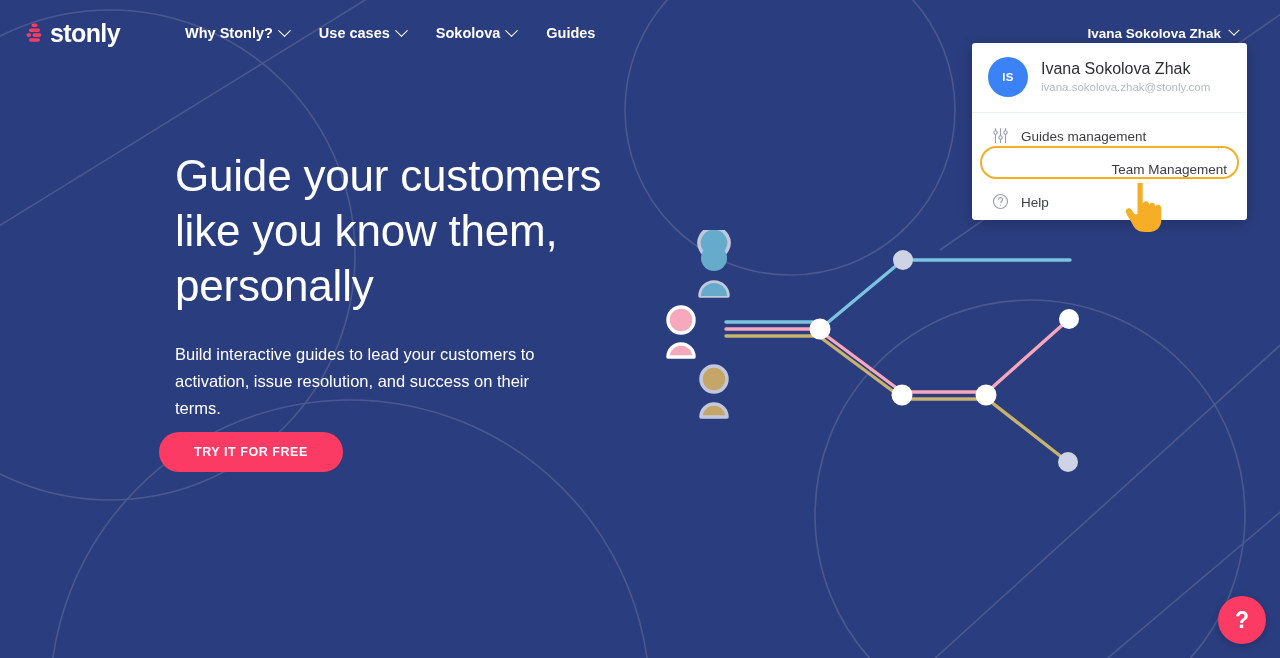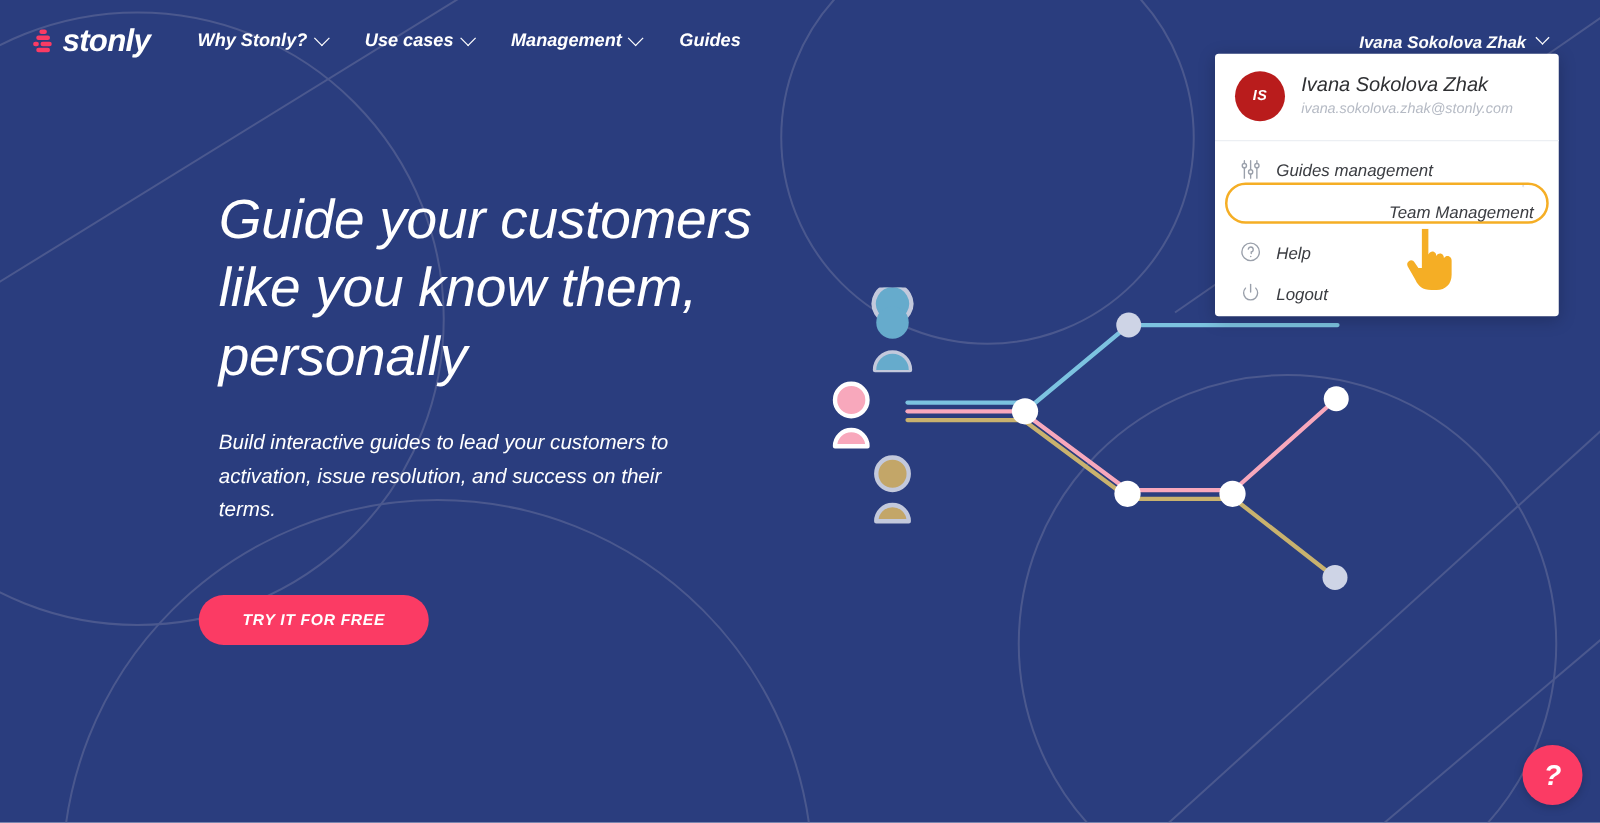--- a/index.html
+++ b/index.html
@@ -7,21 +7,20 @@
     margin: 0; padding: 0;
     width: 1280px; height: 658px;
     overflow: hidden;
     font-family: "Liberation Sans", sans-serif;
   }
   #page {
     position: relative;
     width: 1280px; height: 658px;
     background: #2a3d7e;
     overflow: hidden;
-    font-style: italic;
   }
 
   
   #bg-deco {
     position: absolute; inset: 0;
     width: 1280px; height: 658px;
     pointer-events: none;
   }
 
   
@@ -37,21 +36,21 @@
     margin-right: 38px;
   }
   .logo-mark { width: 17px; height: 21px; display: block; }
   .logo-text {
     color: #ffffff;
     font-size: 25px;
     font-weight: 700;
     letter-spacing: -0.6px;
     line-height: 1;
   }
-  .nav-links { display: flex; align-items: center; gap: 30px; }
+  .nav-links { display: flex; align-items: center; gap: 30px; margin-left: 27px; }
   .nav-link {
     display: flex; align-items: center; gap: 7px;
     color: #ffffff;
     font-size: 14.5px;
     font-weight: 700;
     cursor: pointer;
     white-space: nowrap;
   }
   .caret {
     display: inline-block;
@@ -97,21 +96,21 @@
     color: #ffffff;
     font-size: 16.5px;
     line-height: 27px;
     font-weight: 400;
     margin: 16px;
     max-width: 370px;
     white-space: pre-line;
   }
   #hero-ctas {
     position: absolute;
-    left: 159px; top: 476px;
+    left: 159px; top: 432px;
     display: flex; align-items: center; gap: 23px;
     z-index: 10;
     justify-content: space-between;
   }
   .btn {
     height: 40px;
     display: inline-flex; align-items: center; justify-content: center;
     border-radius: 22px;
     font-size: 12.5px;
     font-weight: 700;
@@ -152,21 +151,21 @@
     padding-bottom: 8px;
   }
   #dropdown-header {
     display: flex; align-items: center; gap: 13px;
     padding: 14px 16px 15px 16px;
     border-bottom: 1px solid #eceff3;
   }
   #dd-avatar {
     width: 40px; height: 40px; min-width: 40px;
     border-radius: 50%;
-    background: #b91c1c;
+    background: #3b82f6;
     color: #ffffff;
     display: flex; align-items: center; justify-content: center;
     font-size: 11.5px;
     font-weight: 600;
     letter-spacing: 0.3px;
   }
   #dd-identity { display: flex; flex-direction: column; gap: 2px; min-width:0; }
   #dd-name {
     color: #2f3033;
     font-size: 16px;
@@ -255,21 +254,21 @@
     <div class="nav-links">
       <div class="nav-link">
         <span>Why Stonly?</span>
         <span class="caret"></span>
       </div>
       <div class="nav-link">
         <span>Use cases</span>
         <span class="caret"></span>
       </div>
       <div class="nav-link">
-        <span>Management</span>
+        <span>Sokolova</span>
         <span class="caret"></span>
       </div>
       <div class="nav-link">
         <span>Guides</span>
       </div>
     </div>
 
     <div class="nav-spacer"></div>
 
     <div id="user-menu-trigger">
@@ -370,27 +369,20 @@
 
     <div class="dd-item">
       <svg class="dd-icon" viewBox="0 0 17 17" fill="none" stroke="#9aa0ab" stroke-width="1.1" stroke-linecap="round">
         <circle cx="8.5" cy="8.5" r="7"></circle>
         <path d="M6.6 6.3 a2 2 0 1 1 2.4 2.3 v1.2"></path>
         <circle cx="8.6" cy="12.1" r="0.6" fill="#9aa0ab" stroke="none"></circle>
       </svg>
       <span>Help</span>
     </div>
 
-    <div class="dd-item">
-      <svg class="dd-icon" viewBox="0 0 17 17" fill="none" stroke="#9aa0ab" stroke-width="1.1" stroke-linecap="round">
-        <path d="M4.4 4.5 a5.6 5.6 0 1 0 8.2 0"></path>
-        <line x1="8.5" y1="1.6" x2="8.5" y2="7.6"></line>
-      </svg>
-      <span>Logout</span>
-    </div>
   </div>
 
   <svg id="hand-cursor" viewBox="0 0 44 52" xmlns="http://www.w3.org/2000/svg">
     <path d="M13.5 0 h5.2 v20.5 c1.4-2.2 3.1-2.6 4.6-1.9 1.3 0.6 1.7 1.8 1.7 3.1 1.3-1.9 3-2.2 4.4-1.5 1.3 0.6 1.7 1.9 1.7 3.2 1.4-1.8 3-2 4.3-1.3 1.4 0.7 1.9 2 1.9 3.5 v11.2 c0 7.4-4.8 12.2-12 12.2 h-4.2 C14 49 10.6 45.8 8.4 41 L2.2 30.2 c-0.9-1.8-0.4-3.6 1.1-4.5 1.6-0.9 3.3-0.4 4.4 1.2 l3 4.4 h2.8 z" fill="#f5ae25"></path>
   </svg>
 
   <div id="help-bubble">?</div>
 
 </div>
 

